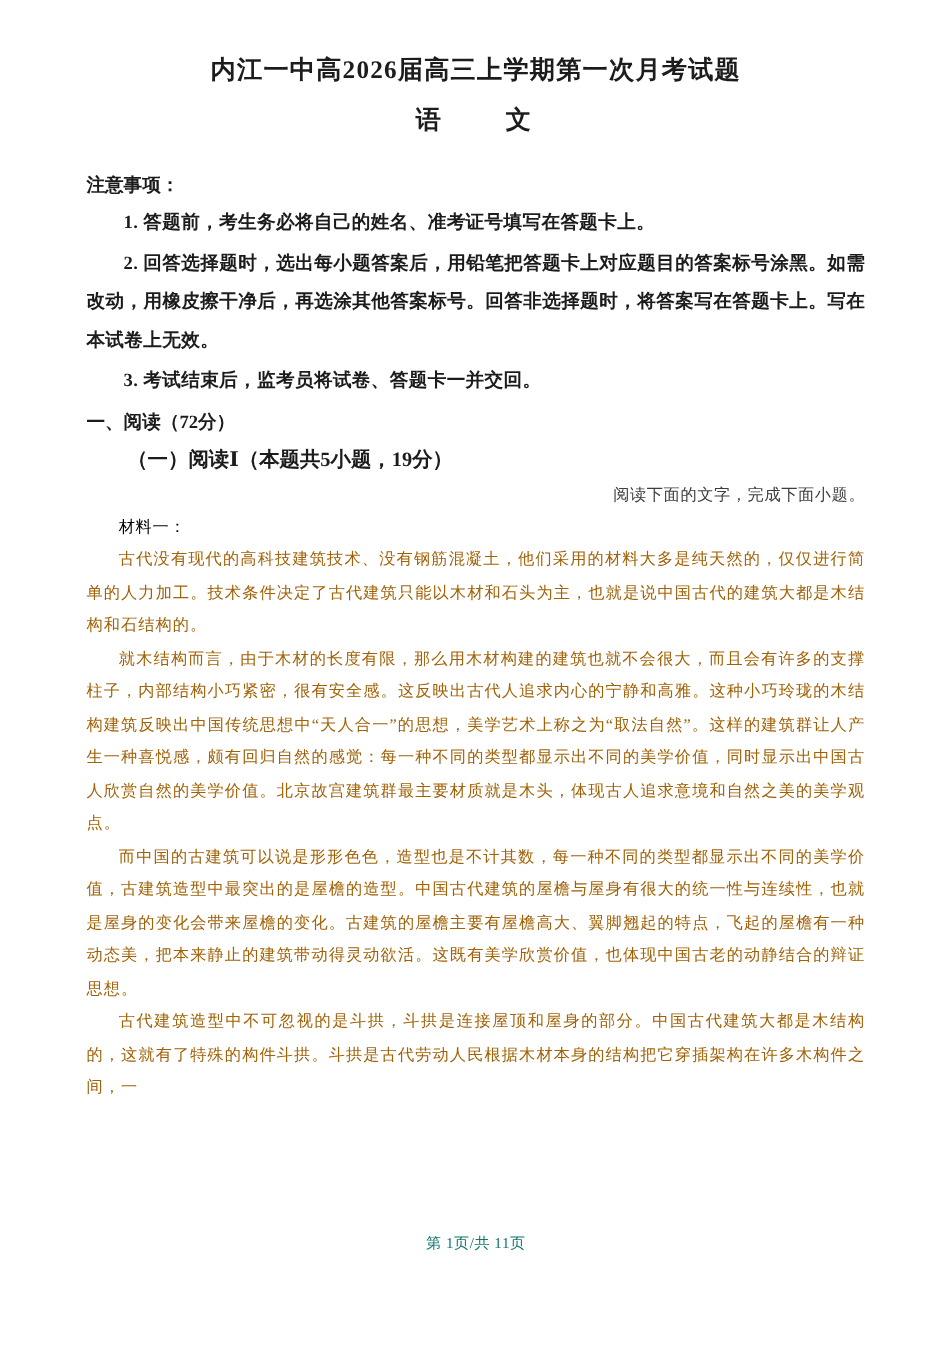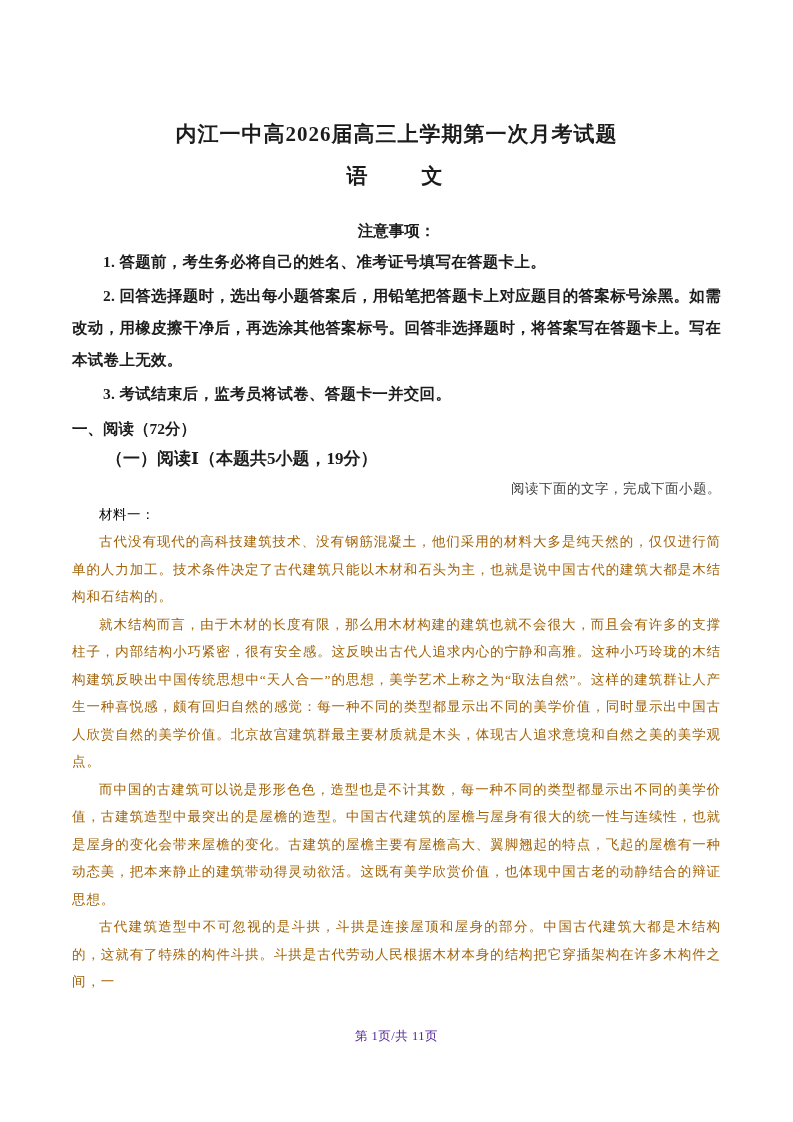--- a/index.html
+++ b/index.html
@@ -11,21 +11,21 @@
     height: 1122px;
     background: #ffffff;
     font-family: "Liberation Serif", "DejaVu Serif", serif;
     color: #1c1c1c;
     position: relative;
     overflow: hidden;
   }
   .page {
     position: absolute;
     inset: 0;
-    padding: 120px 72px 0 72px;
+    padding: 44px 72px 0 72px;
     box-sizing: border-box;
     background: #ffffff;
   }
   .title {
     font-size: 21px;
     font-weight: bold;
     text-align: center;
     margin: 0 0 14px 0;
     letter-spacing: 1px;
     line-height: 28px;
@@ -36,21 +36,20 @@
     text-align: center;
     margin: 0 0 26px 0;
     letter-spacing: 4px;
     line-height: 28px;
   }
   .notice-heading {
     font-size: 15.5px;
     font-weight: bold;
     margin: 0;
     line-height: 30px;
-    text-align: center;
   }
   .notice-item {
     font-size: 15.5px;
     font-weight: bold;
     margin: 0 0 2px 0;
     line-height: 32px;
     text-indent: 2em;
     text-align: justify;
     letter-spacing: 0.3px;
   }
@@ -93,21 +92,21 @@
     text-align: justify;
     letter-spacing: 0.9px;
   }
   .footer {
     position: absolute;
     left: 0;
     right: 0;
     top: 1028px;
     text-align: center;
     font-size: 12.5px;
-    color: #4c1d95;
+    color: #0f766e;
     letter-spacing: 0.5px;
   }
 </style>
 </head>
 <body>
 
 <div class="page">
 
   <h1 class="title">内江一中高2026届高三上学期第一次月考试题</h1>
 

